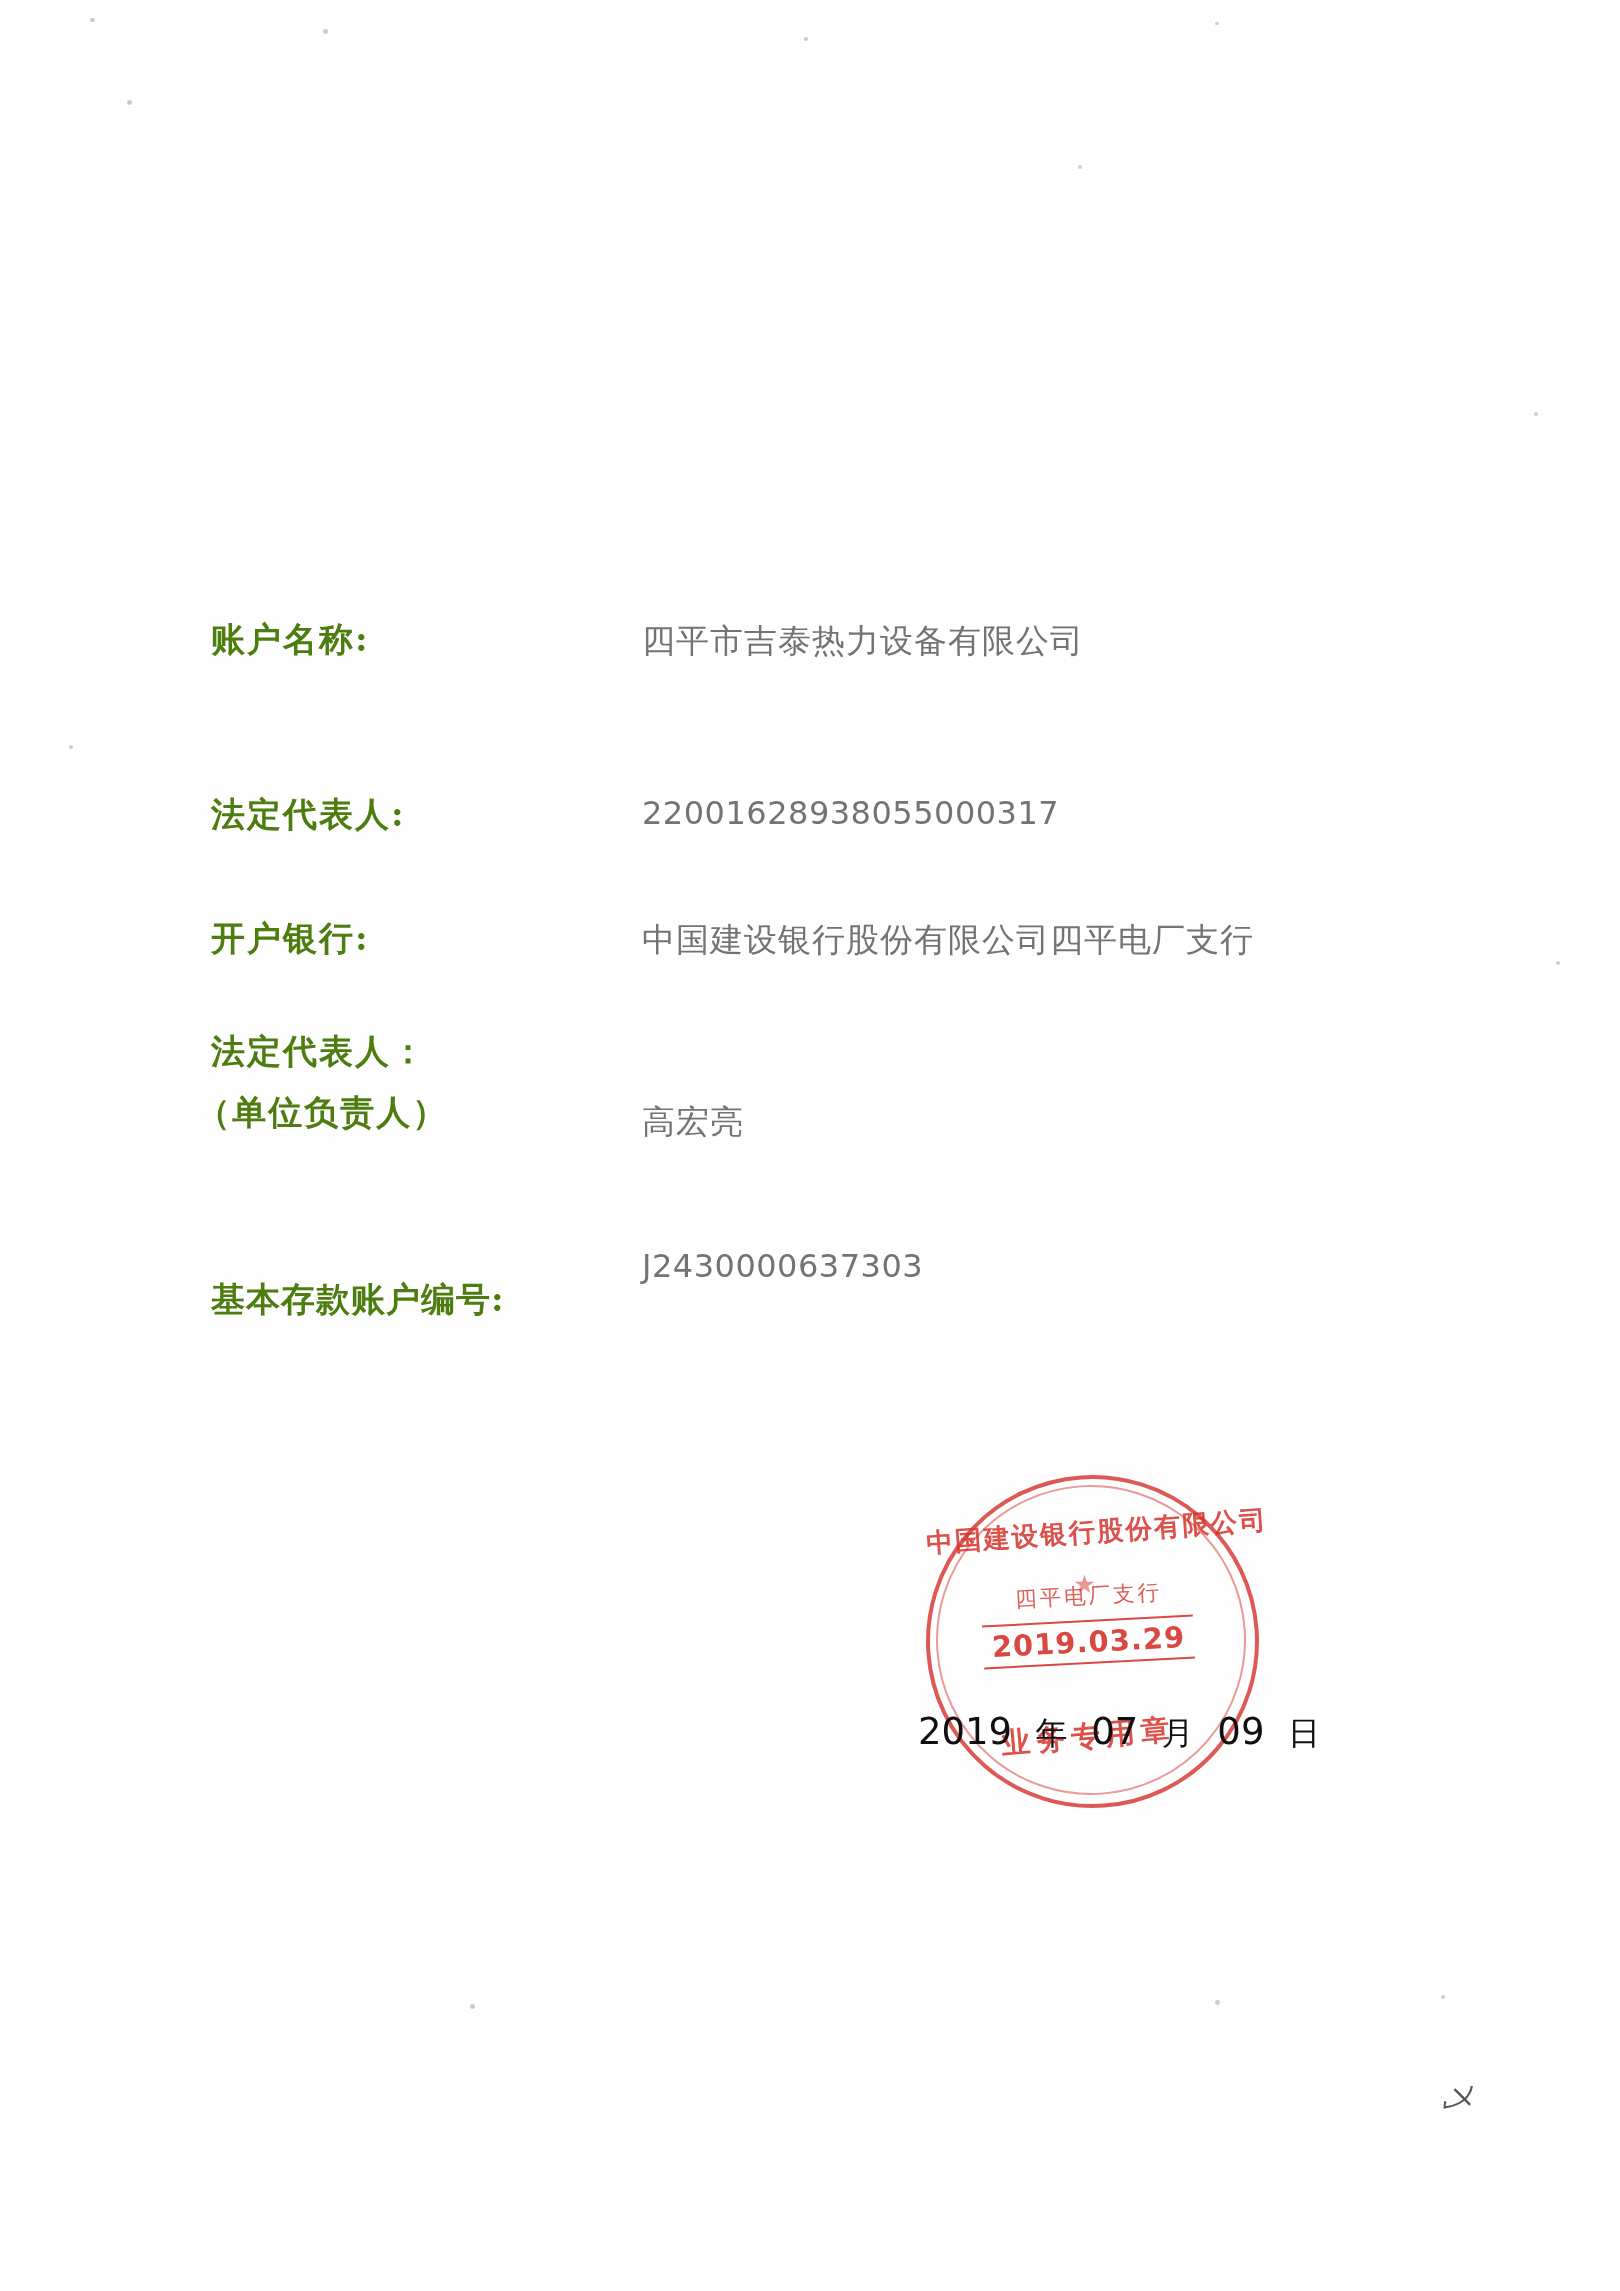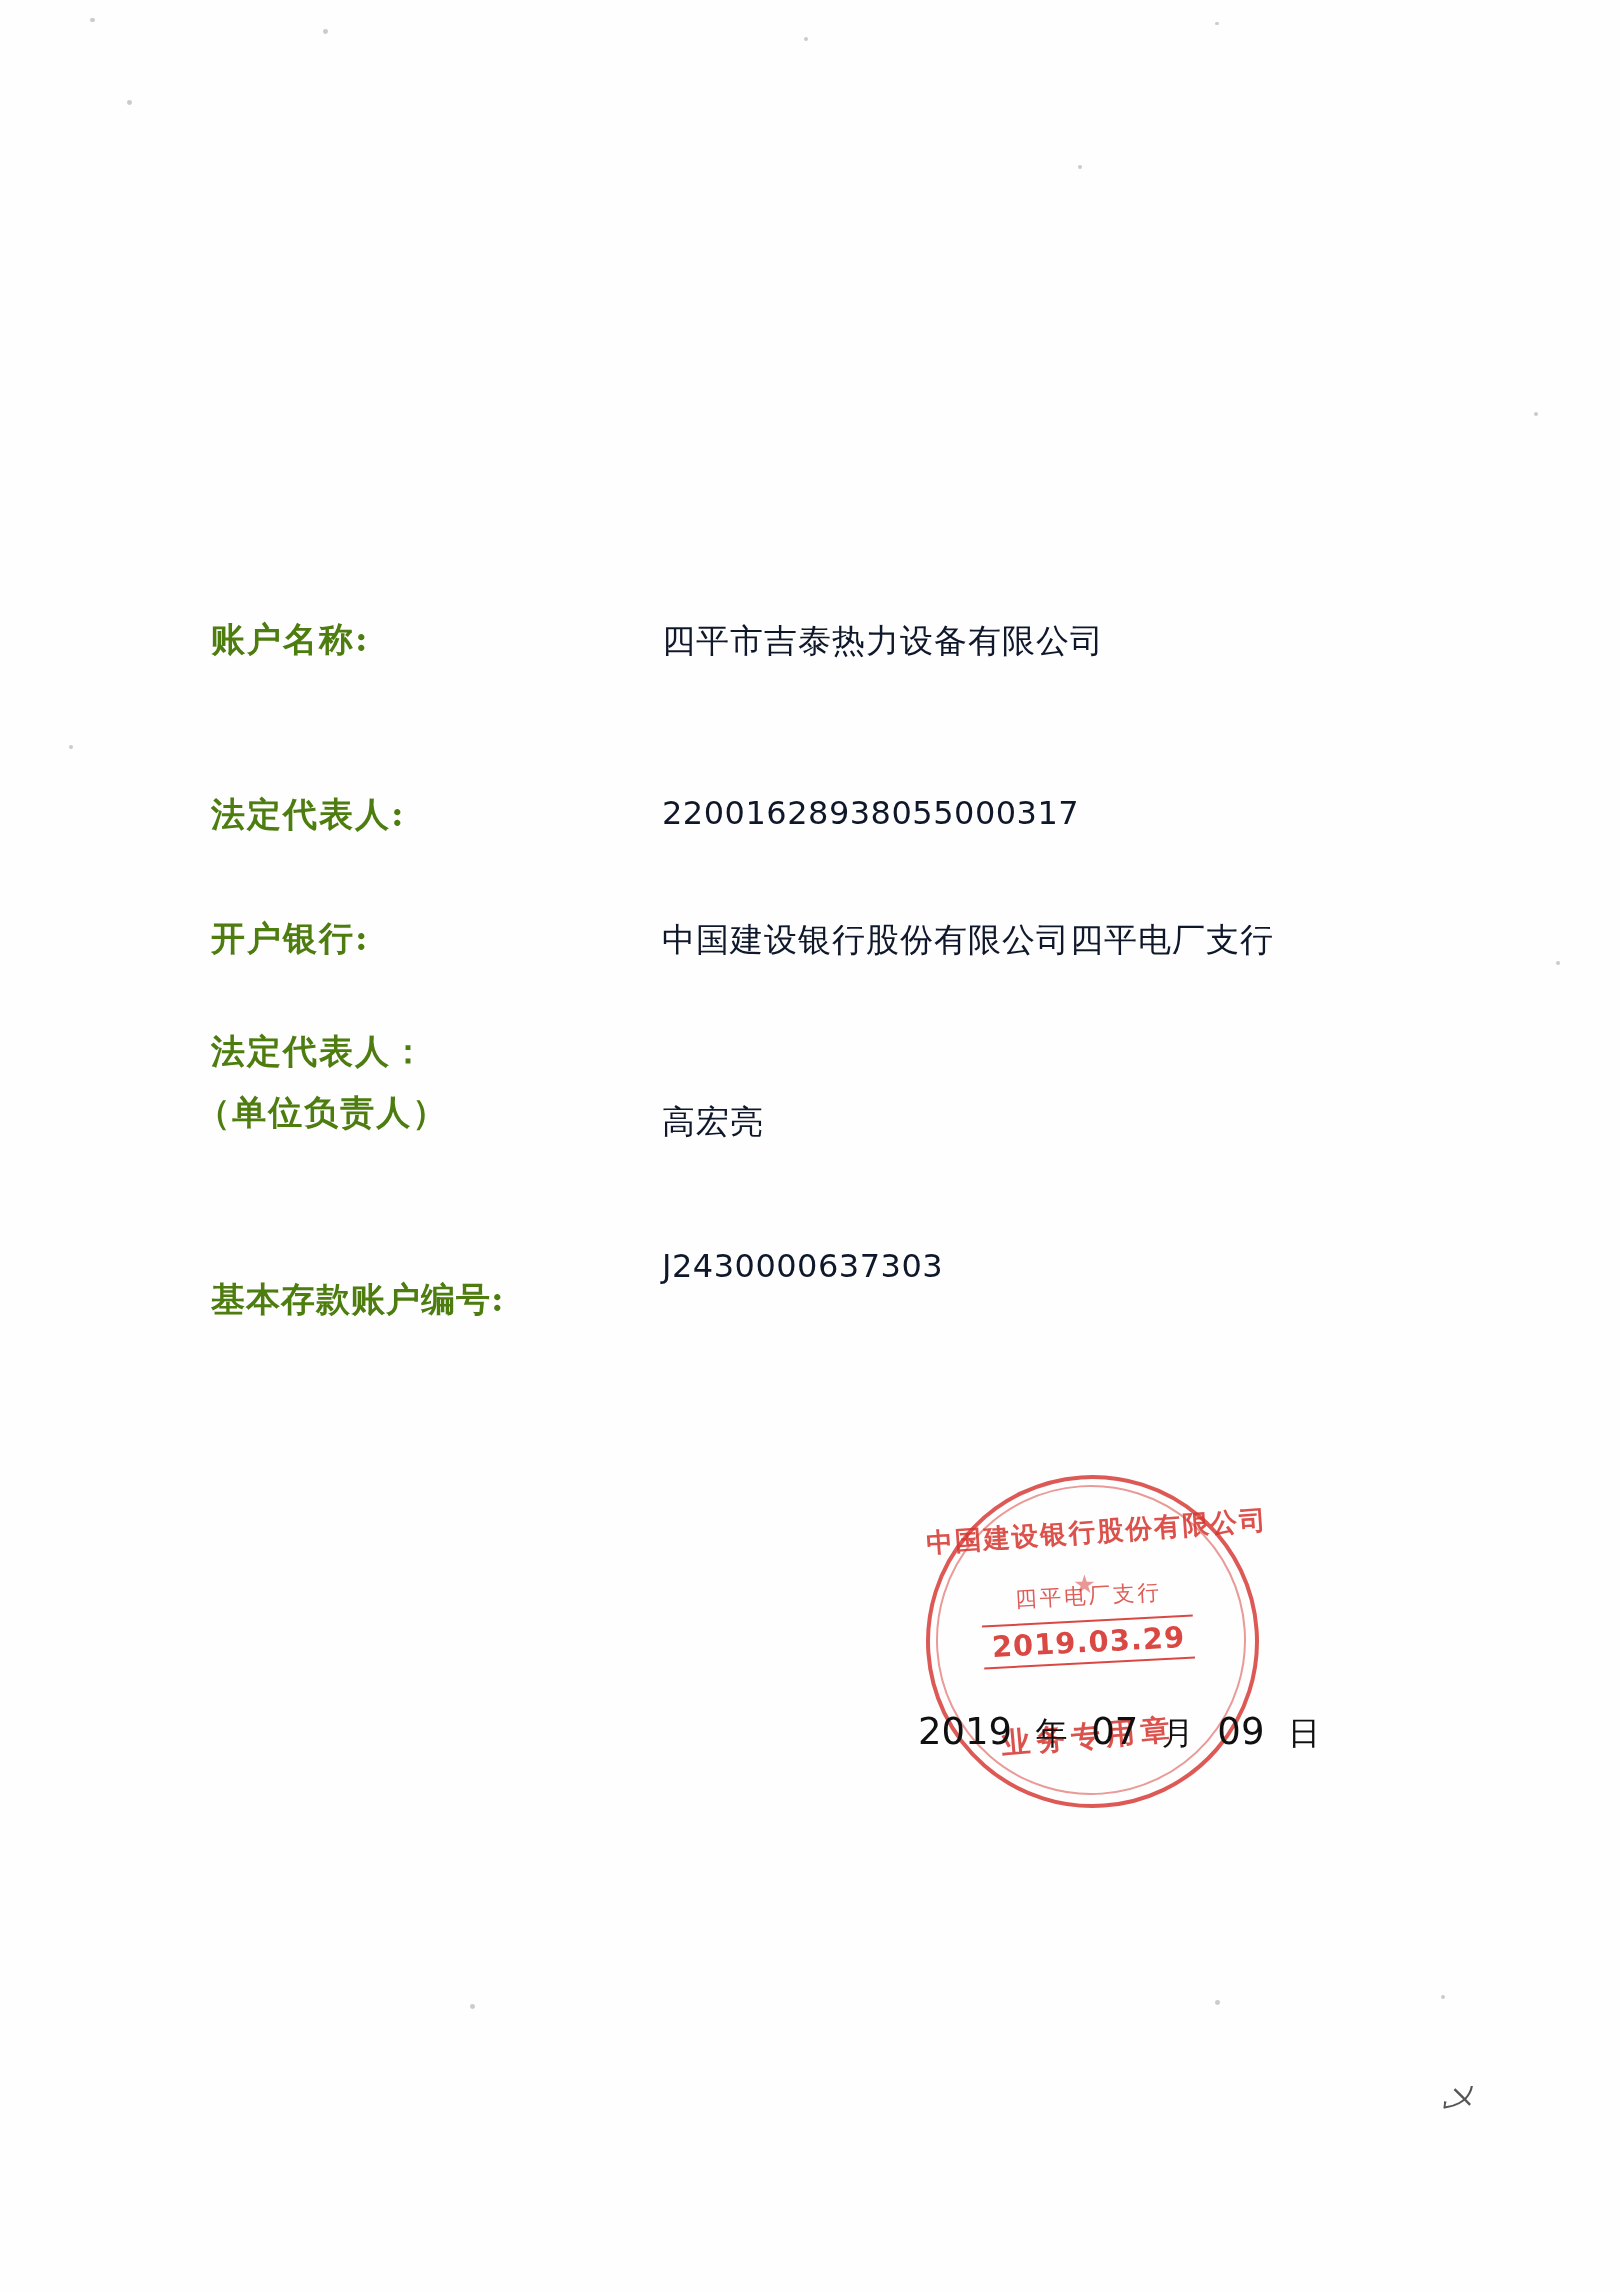--- a/index.html
+++ b/index.html
@@ -60,23 +60,22 @@
     top: 61px;
     left: -14.7px;
   }
   .field .value {
     position: absolute;
     left: 431px;
     top: 2px;
     font-family: "DejaVu Sans", "Liberation Sans", sans-serif;
     font-size: 33px;
     letter-spacing: 1px;
-    color: #0f172a;
-    white-space: nowrap;
-    margin-left: 20px;
+    color: #737373;
+    white-space: nowrap;
   }
   .field .value.mono {
     font-family: "DejaVu Sans", "Liberation Sans", sans-serif;
     letter-spacing: 0.5px;
     font-size: 32px;
   }
 
   #f-name   { top: 617px; }
   #f-acct   { top: 792px; }
   #f-bank   { top: 916px; }

